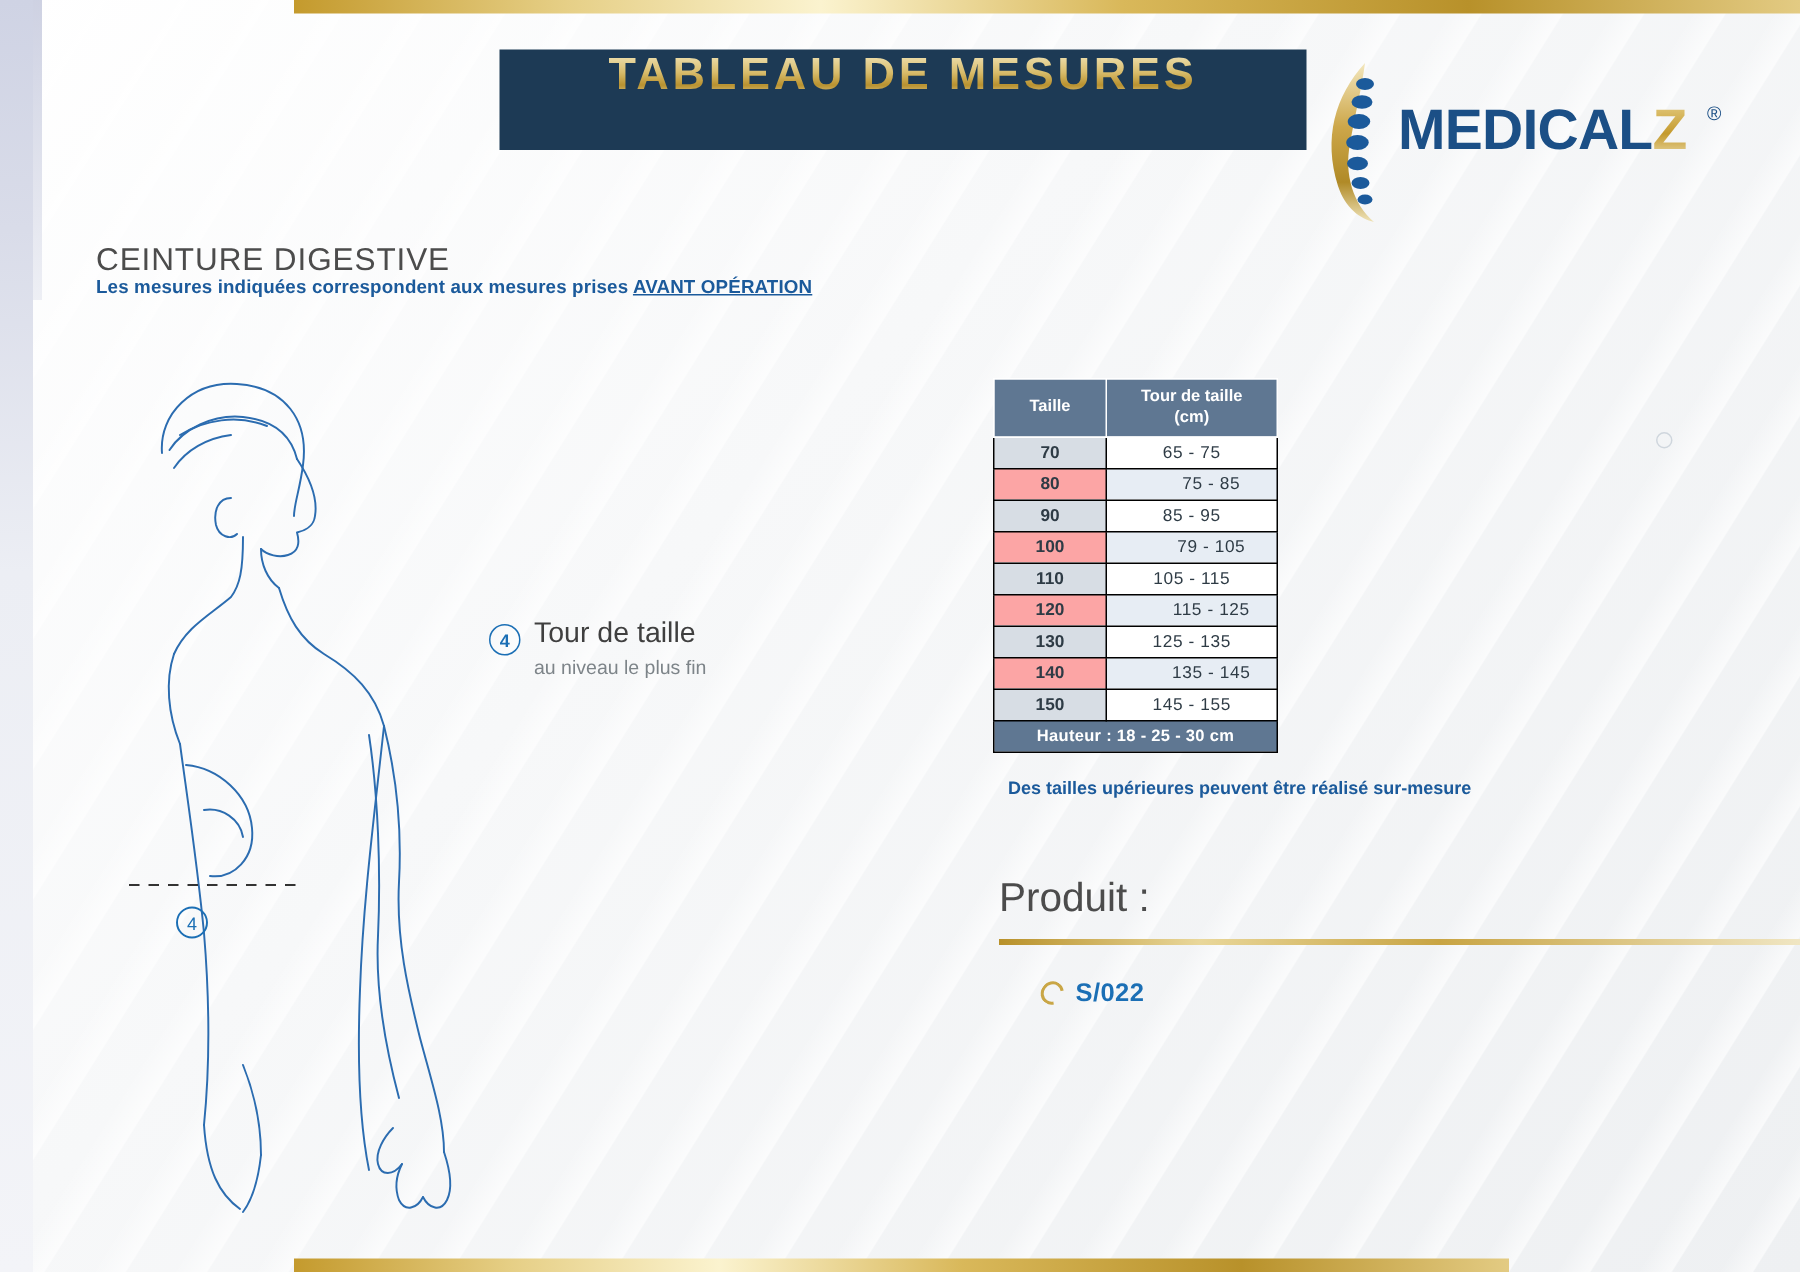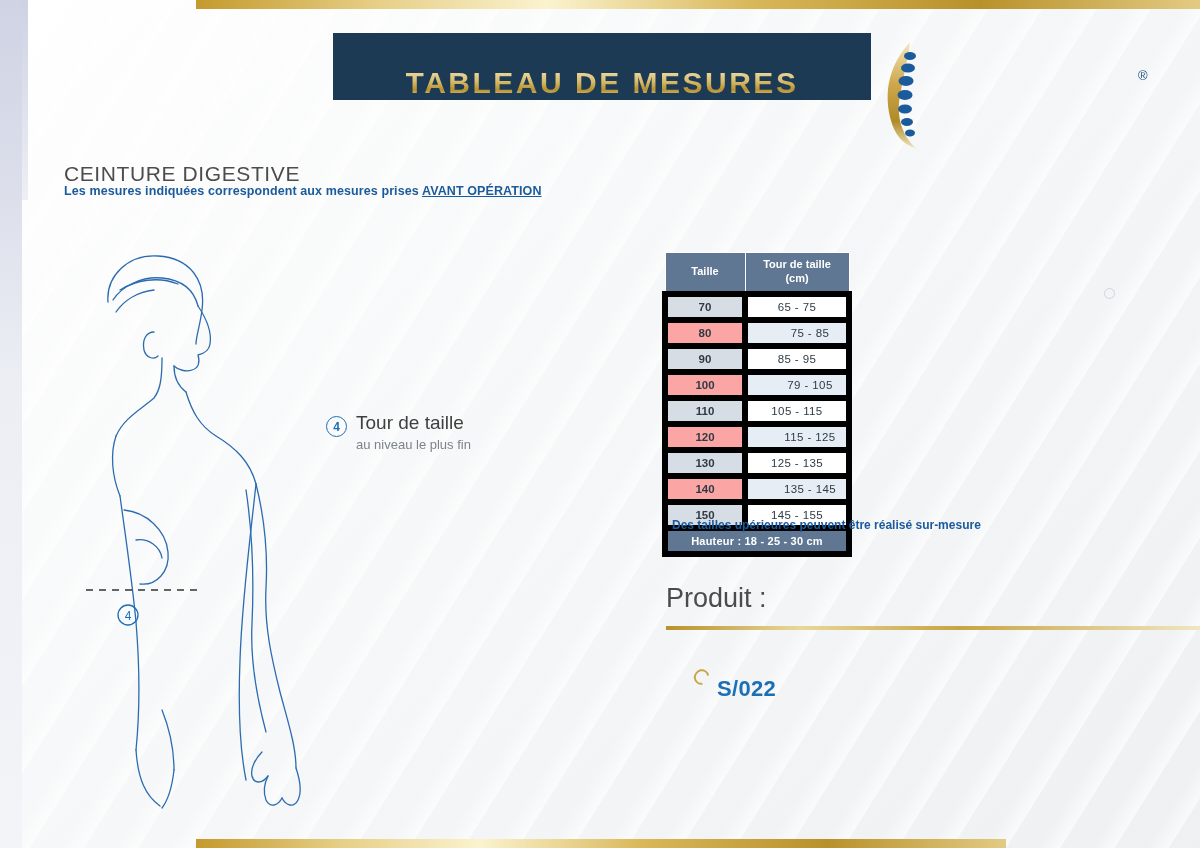--- a/index.html
+++ b/index.html
@@ -60,21 +60,21 @@
     left: 196px; top: 839px; width: 810px; height: 9px;
   }
 
   
   .title-banner {
     position: absolute;
     left: 333px; top: 33px;
     width: 538px; height: 67px;
     background: #1d3a55;
     display: flex;
-    align-items: flex-end;
+    align-items: flex-start;
     justify-content: center;
   }
   .title-banner .title-text {
     font-size: 30px;
     letter-spacing: 2.5px;
     font-weight: 700;
     background: linear-gradient(180deg,#f4e9c4 0%, #d8bc6b 45%, #b8912f 70%, #efe2b4 100%);
     -webkit-background-clip: text;
     background-clip: text;
     color: transparent;
@@ -178,21 +178,21 @@
   .size-table th {
     background: #5f7792;
     color: #ffffff;
     font-weight: 700;
     font-size: 11px;
     padding: 5px 2px;
     border: 1px solid #ffffff;
     line-height: 1.25;
   }
   .size-table td {
-    border: 6px solid #000000;
+    border: 1px solid #000000;
     padding: 4px 2px;
     text-align: center;
     color: #2e3b45;
   }
   .size-table td.size-col {
     background: #d7dde4;
     width: 70px;
     font-weight: 600;
   }
   .size-table td.val-col {
@@ -245,25 +245,24 @@
     gap: 8px;
   }
   .produit-item .bullet {
     width: 11px; height: 12px;
     border: 2px solid #c9a646;
     border-radius: 50%;
     border-right-color: transparent;
     transform: rotate(35deg);
   }
   .produit-item .code {
-    font-size: 22px;
+    font-size: 17px;
     font-weight: 700;
     color: #1b6fb5;
     letter-spacing: .3px;
-    margin-top: 24px;
   }
 
   
   .deco-circle {
     position: absolute;
     left: 1104px; top: 288px;
     width: 9px; height: 9px;
     border: 1px solid #cfd6dd;
     border-radius: 50%;
   }
@@ -297,20 +296,21 @@
         <ellipse cx="34" cy="16" rx="6" ry="4"></ellipse>
         <ellipse cx="32" cy="28" rx="7" ry="4.5"></ellipse>
         <ellipse cx="30" cy="41" rx="7.5" ry="5"></ellipse>
         <ellipse cx="29" cy="55" rx="7.5" ry="5"></ellipse>
         <ellipse cx="29" cy="69" rx="7" ry="4.5"></ellipse>
         <ellipse cx="31" cy="82" rx="6" ry="4"></ellipse>
         <ellipse cx="34" cy="93" rx="5" ry="3.4"></ellipse>
       </g>
     </svg>
   </span>
+  <span class="logo-text"><span>MEDICAL</span><span class="zed">Z</span></span>
   <span class="logo-reg">®</span>
 </div>
 
 <div class="product-name">CEINTURE DIGESTIVE</div>
 <div class="measure-note">
   <span>Les mesures indiquées correspondent aux mesures prises </span><u>AVANT OPÉRATION</u>
 </div>
 
 <div class="figure">
   <svg width="300" height="570" viewBox="0 0 300 570">

